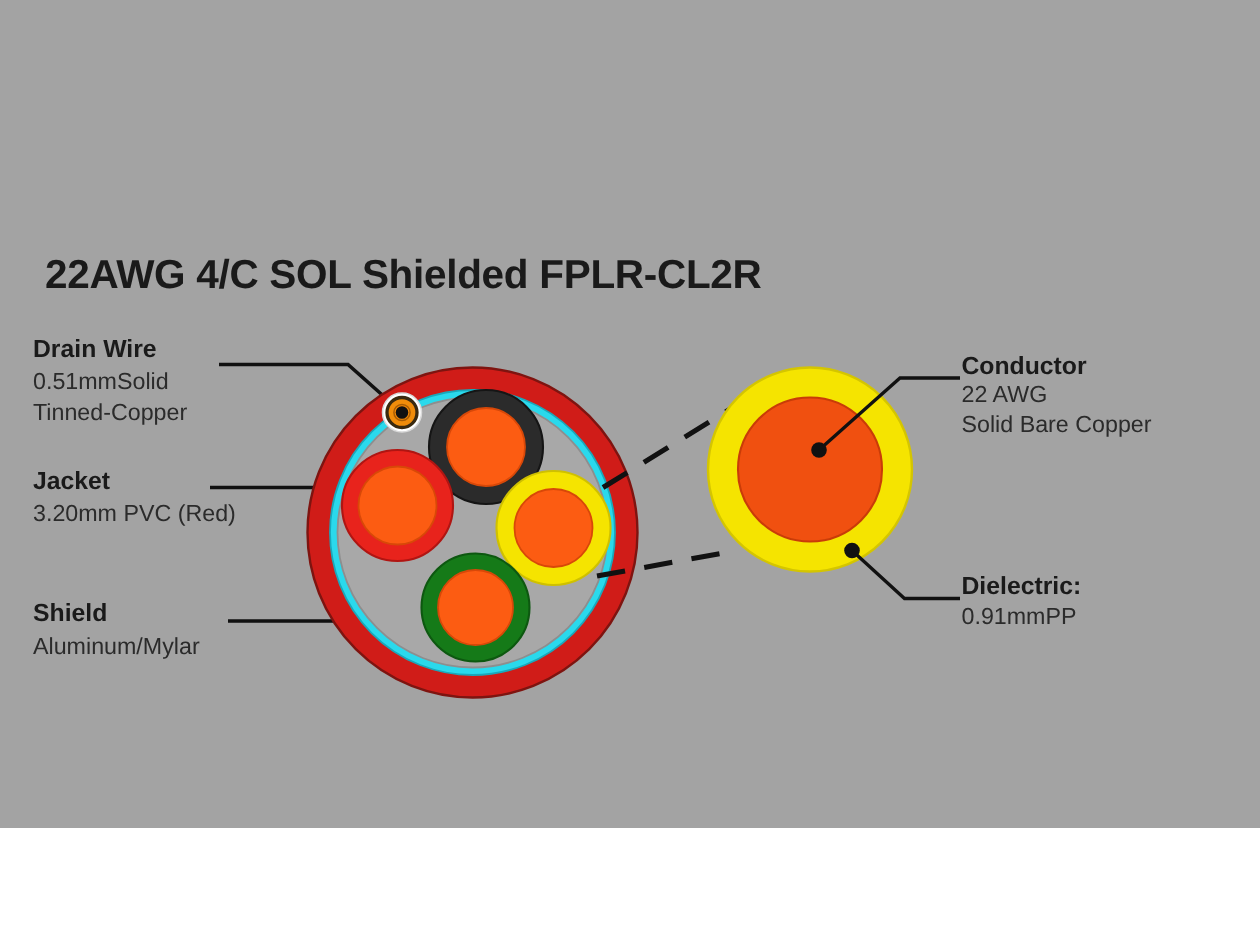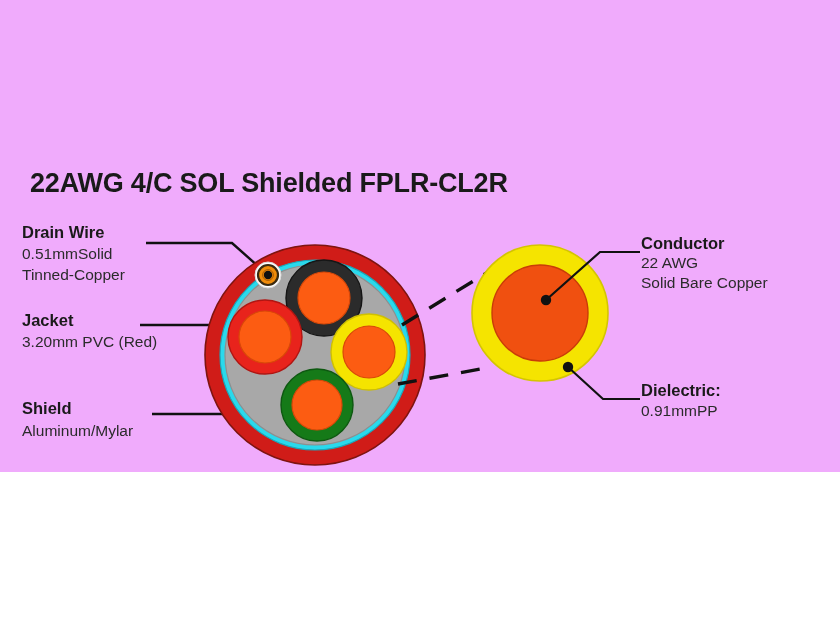--- a/index.html
+++ b/index.html
@@ -4,22 +4,22 @@
 <title>Cable Cross-Section Diagram</title>
 <style>
   html, body {
     margin: 0;
     padding: 0;
     background: #ffffff;
   }
   #stage {
     position: relative;
     width: 840px;
-    height: 472px;
-    background: #f0abfc;
+    height: 552px;
+    background: #a3a3a3;
     overflow: hidden;
     font-family: "Liberation Sans", sans-serif;
   }
   #diagram-svg {
     position: absolute;
     left: 0;
     top: 0;
     width: 840px;
     height: 630px;
   }

